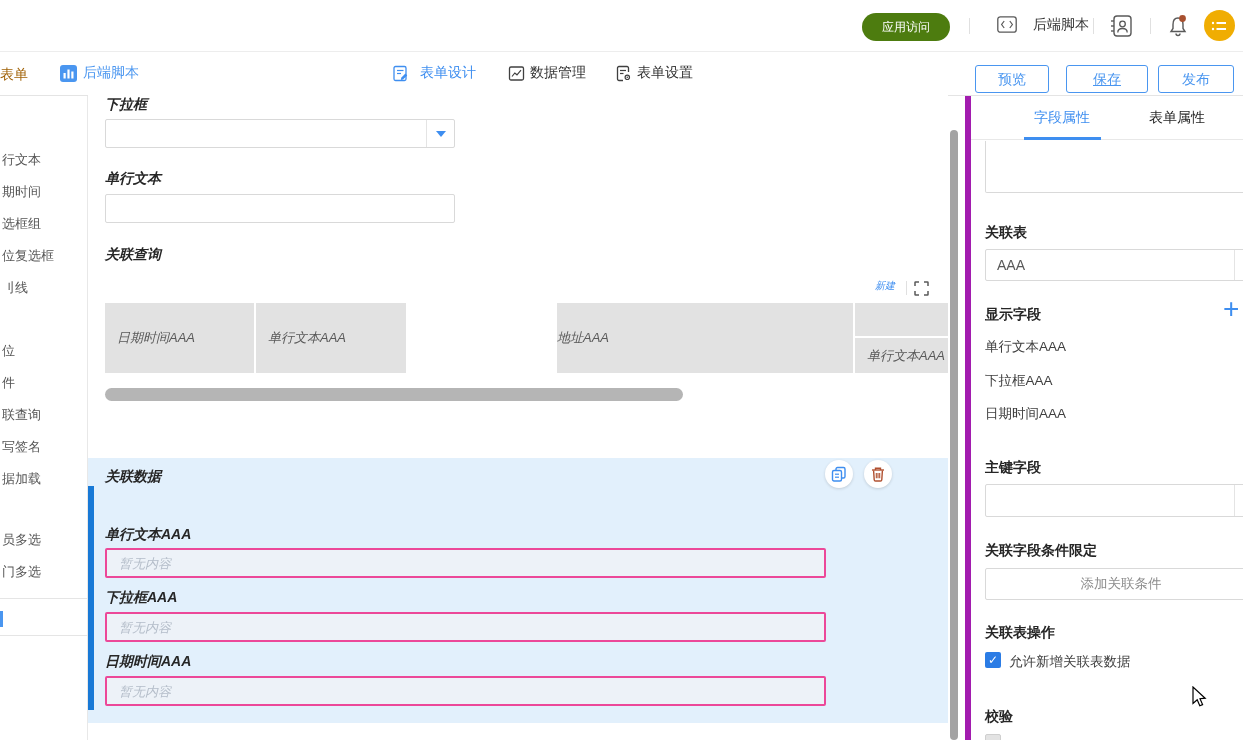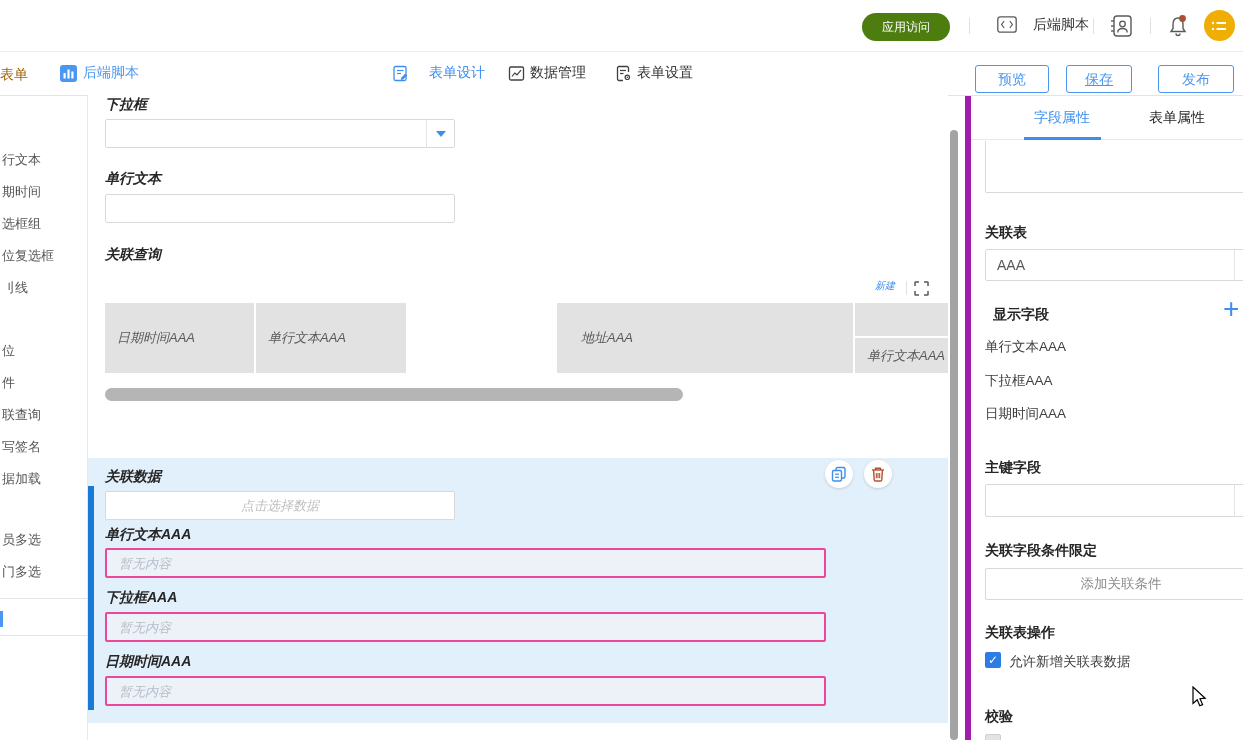--- a/index.html
+++ b/index.html
@@ -78,21 +78,21 @@
       <svg width="17" height="17" viewBox="0 0 17 17">
         <rect x="0" y="0" width="17" height="17" rx="3" fill="#4a96f0"></rect>
         <rect x="3.5" y="8" width="2.2" height="5.5" fill="#fff"></rect>
         <rect x="7.4" y="4.5" width="2.2" height="9" fill="#fff"></rect>
         <rect x="11.3" y="6.5" width="2.2" height="7" fill="#fff"></rect>
       </svg>
     </span>
     <span style="font-size:14px;color:#4a96f0;">后端脚本</span>
   </div>
 
-  <div class="abs" style="left:392px;top:12px;display:flex;align-items:flex-end;gap:20px;cursor:pointer;">
+  <div class="abs" style="left:392px;top:12px;display:flex;align-items:flex-end;gap:11px;cursor:pointer;">
     <span>
       <svg width="17" height="17" viewBox="0 0 17 17">
         <rect x="2" y="1.5" width="12" height="14" rx="1.5" fill="none" stroke="#3e8ef0" stroke-width="1.3"></rect>
         <line x1="5" y1="5.5" x2="11.5" y2="5.5" stroke="#3e8ef0" stroke-width="1.2"></line>
         <line x1="5" y1="8.5" x2="9" y2="8.5" stroke="#3e8ef0" stroke-width="1.2"></line>
         <path d="M9.2 12.8 l4.2-4.2 1.8 1.8 -4.2 4.2 -2.1 .3 z" fill="#3e8ef0"></path>
       </svg>
     </span>
     <span style="font-size:14px;color:#3e8ef0;">表单设计</span>
   </div>
@@ -115,21 +115,21 @@
         <line x1="5" y1="5.5" x2="11" y2="5.5" stroke="#404040" stroke-width="1.2"></line>
         <line x1="5" y1="8.5" x2="8.5" y2="8.5" stroke="#404040" stroke-width="1.2"></line>
         <circle cx="12.3" cy="12.3" r="2.2" fill="none" stroke="#404040" stroke-width="1.2"></circle>
         <circle cx="12.3" cy="12.3" r="0.8" fill="#404040"></circle>
       </svg>
     </span>
     <span style="font-size:14px;color:#333;">表单设置</span>
   </div>
 
   <div class="abs outline-btn" style="left:975px;top:61px;margin-top:-48px;width:74px;height:28px;">预览</div>
-  <div class="abs outline-btn" style="left:1066px;top:13px;width:66px;height:28px;text-decoration:underline;">保存</div>
+  <div class="abs outline-btn" style="left:1066px;top:13px;width:82px;height:28px;text-decoration:underline;">保存</div>
   <div class="abs outline-btn" style="left:1158px;top:13px;width:76px;height:28px;">发布</div>
 </div>
 
 <div class="abs" style="left:0;top:96px;width:88px;height:644px;background:#fff;border-right:1px solid #e8e8e8;">
   <div class="abs itm" style="left:2px;top:55px;">行文本</div>
   <div class="abs itm" style="left:2px;top:87px;">期时间</div>
   <div class="abs itm" style="left:2px;top:119px;">选框组</div>
   <div class="abs itm" style="left:2px;top:151px;">位复选框</div>
   <div class="abs itm" style="left:2px;top:183px;">刂线</div>
   <div class="abs itm" style="left:2px;top:246px;">位</div>
@@ -160,21 +160,21 @@
   <div class="abs" style="left:787px;top:195px;font-size:10px;color:#3e8ef0;cursor:pointer;">新建</div>
   <div class="abs vdiv" style="left:818px;top:197px;height:14px;"></div>
   <div class="abs" style="left:826px;top:197px;cursor:pointer;">
     <svg width="15" height="15" viewBox="0 0 15 15">
       <path d="M1 5 V1.5 a.5 .5 0 0 1 .5 -.5 H5 M10 1 h3.5 a.5 .5 0 0 1 .5 .5 V5 M14 10 v3.5 a.5 .5 0 0 1 -.5 .5 H10 M5 14 H1.5 a.5 .5 0 0 1 -.5 -.5 V10" fill="none" stroke="#595959" stroke-width="1.5"></path>
     </svg>
   </div>
 
   <div class="abs th" style="left:17px;top:219px;width:149px;height:70px;line-height:70px;padding-left:12px;">日期时间AAA</div>
   <div class="abs th" style="left:168px;top:219px;width:150px;height:70px;line-height:70px;padding-left:12px;">单行文本AAA</div>
-  <div class="abs th" style="left:469px;top:219px;width:296px;height:70px;line-height:70px;padding-left:24px;">地址AAA</div>
+  <div class="abs th" style="left:469px;top:219px;width:296px;height:70px;line-height:70px;padding-left:0;">地址AAA</div>
   <div class="abs th" style="left:767px;top:219px;width:93px;height:33px;"></div>
   <div class="abs th" style="left:767px;top:254px;width:93px;height:35px;line-height:35px;padding-left:12px;">单行文本AAA</div>
 
   <div class="abs" style="left:17px;top:304px;width:578px;height:13px;background:#b5b5b5;border-radius:7px;"></div>
 
   <div class="abs" style="left:0;top:374px;width:860px;height:265px;background:#e2f0fc;">
     <div class="abs" style="left:0;top:28px;width:6px;height:224px;background:#1879d6;"></div>
     <div class="abs lbl" style="left:17px;top:10px;">关联数据</div>
 
     <div class="abs circle-btn" style="left:737px;top:2px;cursor:pointer;">
@@ -193,21 +193,20 @@
           <line x1="2" y1="4" x2="14" y2="4" stroke="#b05030" stroke-width="1.4"></line>
           <path d="M5.5 4 V2.3 h5 V4" fill="none" stroke="#b05030" stroke-width="1.4"></path>
           <path d="M3.6 4.5 l.6 9.3 a1.3 1.3 0 0 0 1.3 1.2 h5 a1.3 1.3 0 0 0 1.3 -1.2 l.6 -9.3" fill="none" stroke="#b05030" stroke-width="1.4"></path>
           <line x1="6.3" y1="7" x2="6.3" y2="12.3" stroke="#b05030" stroke-width="1.1"></line>
           <line x1="8" y1="7" x2="8" y2="12.3" stroke="#b05030" stroke-width="1.1"></line>
           <line x1="9.7" y1="7" x2="9.7" y2="12.3" stroke="#b05030" stroke-width="1.1"></line>
         </svg>
       </span>
     </div>
 
-    <div class="abs box" style="left:17px;top:33px;width:350px;height:29px;text-align:center;line-height:27px;font-size:13px;color:#bfbfbf;cursor:pointer;">点击选择数据</div>
 
     <div class="abs lbl" style="left:17px;top:68px;">单行文本AAA</div>
     <div class="abs ghost-input" style="left:17px;top:90px;width:721px;height:30px;">暂无内容</div>
 
     <div class="abs lbl" style="left:17px;top:131px;">下拉框AAA</div>
     <div class="abs ghost-input" style="left:17px;top:154px;width:721px;height:30px;">暂无内容</div>
 
     <div class="abs lbl" style="left:17px;top:195px;">日期时间AAA</div>
     <div class="abs ghost-input" style="left:17px;top:218px;width:721px;height:30px;">暂无内容</div>
   </div>
@@ -226,21 +225,21 @@
   <div class="abs" style="left:14px;top:45px;width:272px;height:52px;border:1px solid #d9d9d9;border-top:none;border-radius:0 0 2px 2px;"></div>
 
   <div class="abs lbl" style="left:14px;top:128px;">关联表</div>
   <div class="abs box" style="left:14px;top:153px;width:272px;height:32px;">
     <span class="abs" style="left:11px;top:7px;font-size:14px;color:#595959;">AAA</span>
     <div class="abs" style="left:248px;top:0;width:30px;height:30px;border-left:1px solid #e4e4e4;display:flex;align-items:center;justify-content:center;">
       <span class="caret"></span>
     </div>
   </div>
 
-  <div class="abs lbl" style="left:14px;top:210px;margin-left:8px;">显示字段</div>
+  <div class="abs lbl" style="left:14px;top:210px;">显示字段</div>
   <div class="abs" style="left:252px;top:199px;font-size:28px;font-weight:300;color:#3e8ef0;cursor:pointer;line-height:28px;">+</div>
 
   <div class="abs" style="left:14px;top:242px;font-size:13.5px;color:#404040;">单行文本AAA</div>
   <div class="abs" style="left:14px;top:276px;font-size:13.5px;color:#404040;">下拉框AAA</div>
   <div class="abs" style="left:14px;top:309px;font-size:13.5px;color:#404040;">日期时间AAA</div>
 
   <div class="abs lbl" style="left:14px;top:363px;">主键字段</div>
   <div class="abs box" style="left:14px;top:388px;width:272px;height:33px;">
     <div class="abs" style="left:248px;top:0;width:30px;height:31px;border-left:1px solid #e4e4e4;display:flex;align-items:center;justify-content:center;">
       <span class="caret"></span>

